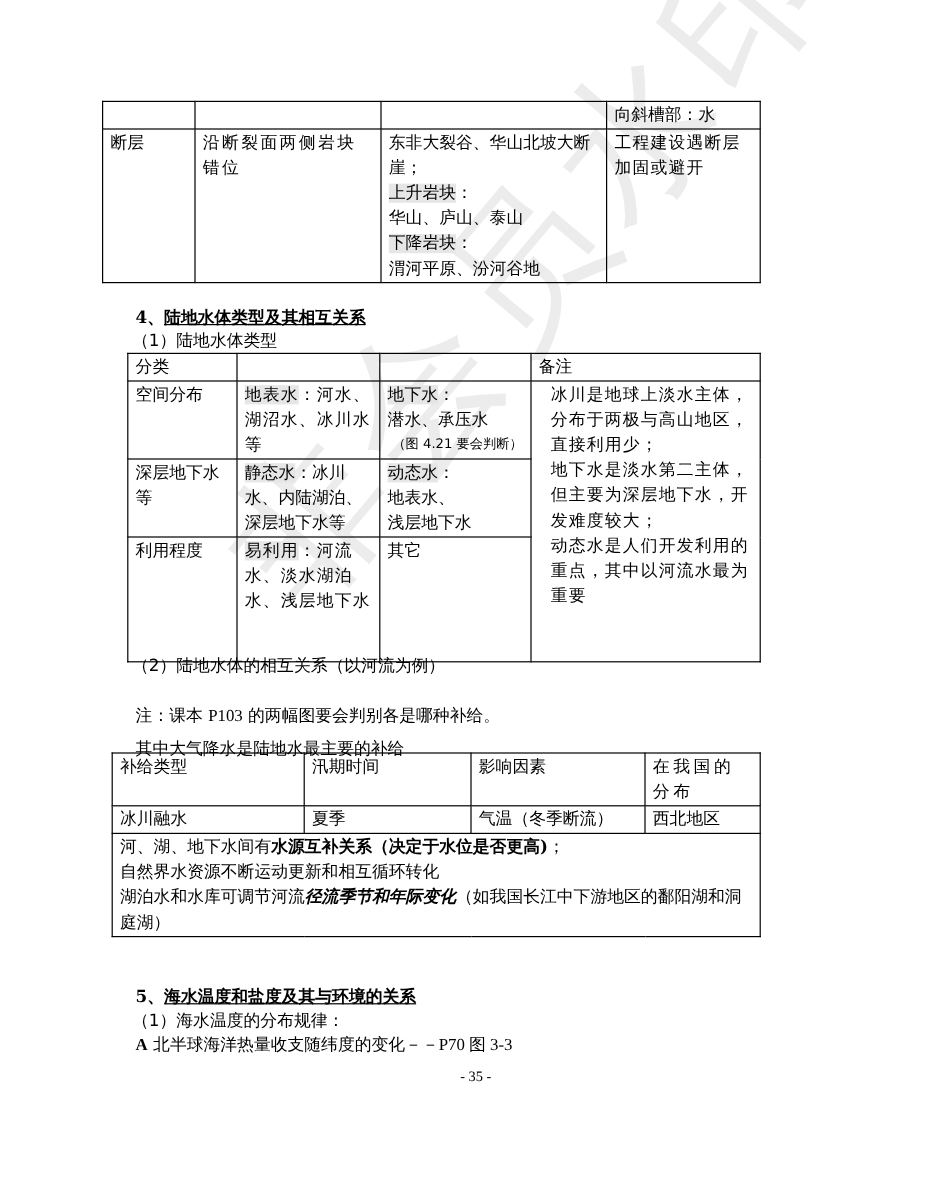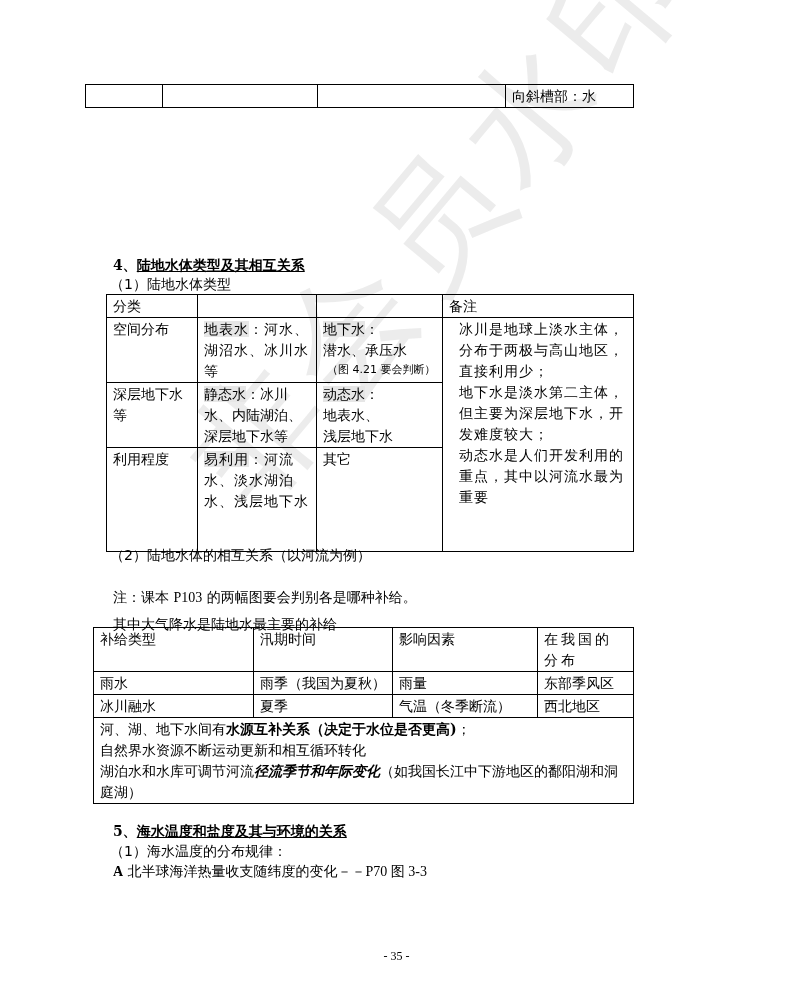--- a/index.html
+++ b/index.html
@@ -12,41 +12,53 @@
   .small { font-size:11px; line-height:18px; display:block; padding-left:4px; }
   .line { position:absolute; font-size:14px; line-height:20px; white-space:nowrap; }
   .h { font-family:"DejaVu Serif", serif; font-weight:bold;text-align:right; }
   .h .u { text-decoration:underline; }
   .serif { font-family:"Liberation Serif", serif;text-align:center; }
   .bold { font-weight:bold; font-family:"DejaVu Serif", serif; }
   .bi { font-weight:bold; font-style:italic; font-family:"DejaVu Serif", serif; }
   .wm { position:absolute; left:150px; top:430px; font-size:130px; color:rgba(150,150,150,0.18);
         transform:rotate(-50deg); transform-origin:left top; white-space:nowrap; pointer-events:none;
         font-family:"DejaVu Sans", sans-serif; letter-spacing:10px; }
-  .pg { position:absolute; left:0; width:793px; top:949px; text-align:center; font-size:12px;
+  .pg { position:absolute; left:0; width:793px; top:890px; text-align:center; font-size:12px;
         font-family:"Liberation Serif", serif; }
 </style>
 </head>
 <body>
 
 <div class="wm">非会员水印</div>
 
 <table style="left:85px; top:84px; width:548px;">
   <colgroup>
       <col style="width:77px">
       <col style="width:155px">
       <col style="width:188px">
       <col style="width:128px">
     </colgroup>
   <tbody>
       <tr style="height:21px;">
     <td></td>
     <td></td>
     <td></td>
     <td>向斜槽部：水</td>
+  </tr>
+  <tr style="height:126px;">
+    <td>断层</td>
+    <td style="letter-spacing:2px;">沿断裂面两侧岩块错位</td>
+    <td>
+      <div>东非大裂谷、华山北坡大断崖；</div>
+      <div><span class="hl">上升岩块</span><span>：</span></div>
+      <div>华山、庐山、泰山</div>
+      <div><span class="hl">下降岩块</span><span>：</span></div>
+      <div>渭河平原、汾河谷地</div>
+    </td>
+    <td style="letter-spacing:1px;">工程建设遇断层加固或避开</td>
   </tr>
 </tbody>
   </table>
 
 <div class="line h" style="left:113px; top:255px;">
   <span>4、</span><span class="u">陆地水体类型及其相互关系</span>
 </div>
 <div class="line" style="left:110px; top:274px;">（1）陆地水体类型</div>
 
 <table style="left:106px; top:294px; width:527px;border-radius:31px;">
@@ -108,26 +120,20 @@
       <col style="width:96px">
     </colgroup>
   <tbody>
       <tr style="height:43px;">
     <td>补给类型</td>
     <td>汛期时间</td>
     <td>影响因素</td>
     <td style="letter-spacing:3px;">在我国的分布</td>
   </tr>
   <tr style="height:22px;">
-    <td>雨水</td>
-    <td>雨季（我国为夏秋）</td>
-    <td>雨量</td>
-    <td>东部季风区</td>
-  </tr>
-  <tr style="height:22px;">
     <td>冰川融水</td>
     <td>夏季</td>
     <td>气温（冬季断流）</td>
     <td>西北地区</td>
   </tr>
   <tr style="height:83px;">
     <td colspan="4">
       <div><span>河、湖、地下水间有</span><span class="bold">水源互补关系（决定于水位是否更高)</span><span>；</span></div>
       <div>自然界水资源不断运动更新和相互循环转化</div>
       <div><span>湖泊水和水库可调节河流</span><span class="bi">径流季节和年际变化</span><span>（如我国长江中下游地区的鄱阳湖和洞庭湖）</span></div>

